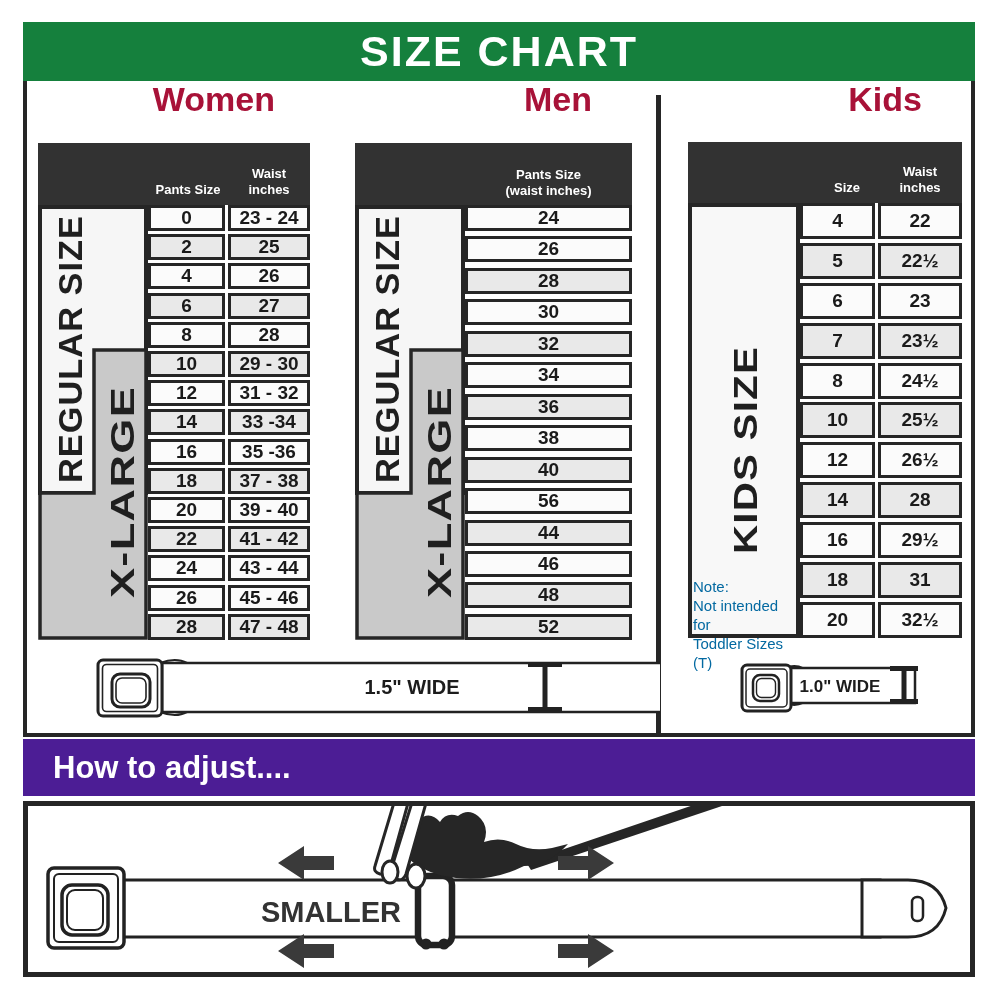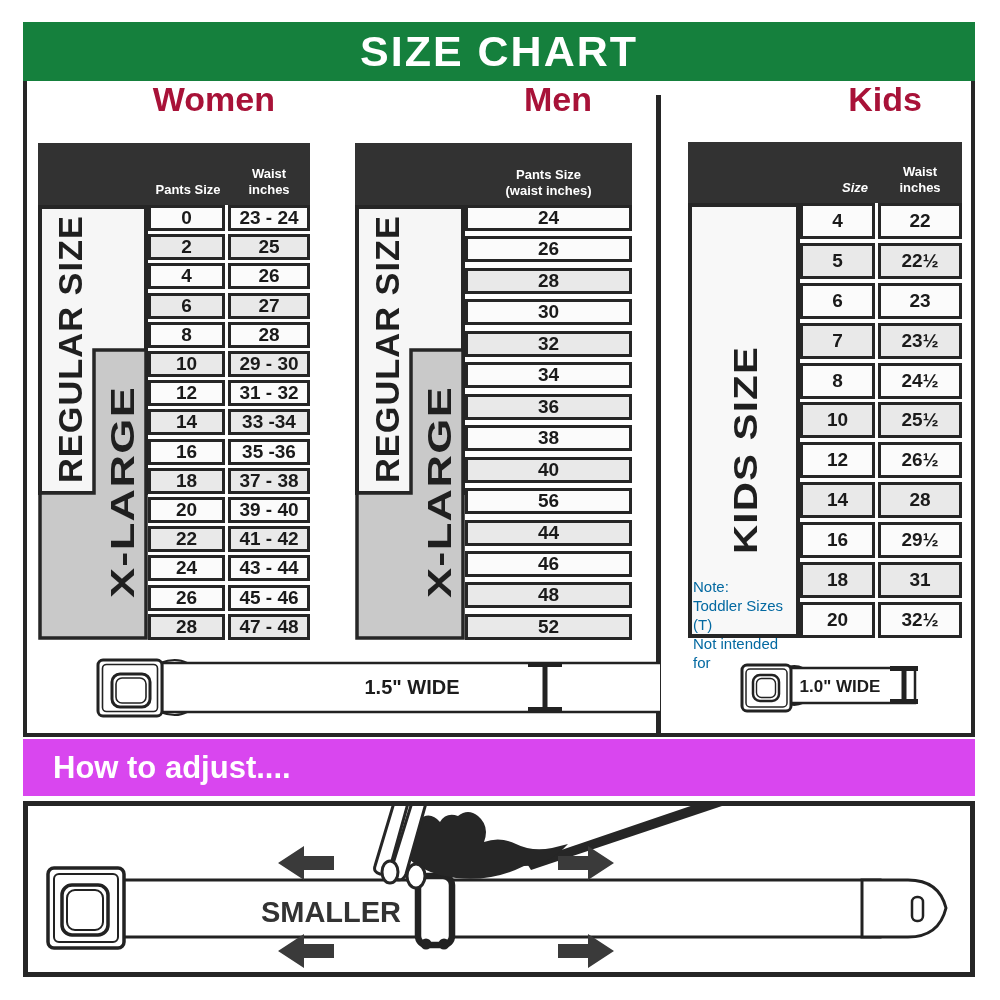--- a/index.html
+++ b/index.html
@@ -15,21 +15,21 @@
   .heading-men{left:392px;}
   .heading-kids{left:722px;}
   .thead{background:#323232;color:#fff;}
   .thead-women{left:38px;top:143px;width:272px;height:62px;}
   .thead-men{left:355px;top:143px;width:277px;height:62px;}
   .thead-kids{left:688px;top:142px;width:274px;height:61px;}
   .th{position:absolute;bottom:7px;text-align:center;font-size:13px;font-weight:700;line-height:1.25;}
   .th-w-col1{left:110px;width:80px;}
   .th-w-col2{left:190px;width:82px;}
   .th-m{left:110px;width:167px;bottom:6px;}
-  .th-k-col1{left:128px;width:78px;font-style:italic;}
+  .th-k-col1{left:120px;width:78px;}
   .th-k-col2{left:190px;width:84px;}
   .label-svg{position:absolute;}
   .reg-box{fill:#f6f6f6;stroke:#262626;stroke-width:4;}
   .xl-box{fill:#c9c9c9;stroke:#262626;stroke-width:3.5;}
   .kids-box{fill:#f8f8f8;stroke:#262626;stroke-width:4;}
   .vlabel{font-family:"Liberation Sans","DejaVu Sans",sans-serif;font-weight:700;font-size:34px;fill:#1f1f1f;text-anchor:middle;dominant-baseline:central;letter-spacing:1px;}
   .rows{display:flex;flex-direction:column;justify-content:space-between;}
   .women-rows{left:148px;top:205px;width:162px;height:435px;}
   .men-rows{left:465px;top:205px;width:167px;height:435px;}
   .kids-rows{left:800px;top:203px;width:162px;height:435px;}
@@ -39,21 +39,21 @@
   .trow.shaded .tcell{background:#e9e9e9;}
   .women-rows .tcell:nth-child(1){width:77px;}
   .women-rows .tcell:nth-child(2){width:82px;}
   .men-rows .tcell{width:167px;}
   .kids-rows .tcell:nth-child(1){width:75px;}
   .kids-rows .tcell:nth-child(2){width:84px;}
   .note{left:693px;top:577px;width:106px;font-size:15px;line-height:1.27;color:#0369a1;}
   .belt-label{font-weight:700;text-align:center;color:#1c1c1c;}
   .belt-label-1{left:342px;top:676px;width:140px;font-size:20px;}
   .belt-label-2{left:790px;top:677px;width:100px;font-size:17px;}
-  .adjust-band{left:23px;top:739px;width:952px;height:57px;background:#d946ef;display:flex;align-items:center;}
+  .adjust-band{left:23px;top:739px;width:952px;height:57px;background:#4c1d95;display:flex;align-items:center;}
   .adjust-heading{color:#fff;font-size:31px;font-weight:700;padding-left:30px;}
   .adjust-box{left:23px;top:801px;width:952px;height:176px;border:5px solid #262626;box-sizing:border-box;background:#fff;}
   .adjust-svg{position:absolute;left:28px;top:806px;}
   .dir-label{font-size:29px;font-weight:700;color:#333;text-align:center;top:896px;width:150px;}
   .smaller-label{left:256px;}
   .larger-label{left:462px;}
   .outline{fill:#fff;stroke:#222;}
 </style>
 </head>
 <body>
@@ -209,22 +209,22 @@
       <div>Waist</div>
       <div>inches</div>
     </div>
   </div>
   <svg class="label-svg" style="left:688px;top:203px" width="112" height="435" viewBox="0 0 112 435">
     <rect class="kids-box" x="2" y="2" width="108" height="431"></rect>
     <text class="vlabel" x="57" y="247" transform="rotate(-90 57 247)" textLength="208" lengthAdjust="spacingAndGlyphs">KIDS SIZE</text>
   </svg>
   <div class="abs note">
     <div>Note:</div>
+    <div>Not intended for</div>
     <div>Toddler Sizes (T)</div>
-    <div>Not intended for</div>
   </div>
   <div class="abs rows kids-rows">
       <div class="trow">
         <div class="tcell">4</div>
         <div class="tcell">22</div>
       </div>
       <div class="trow shaded">
         <div class="tcell">5</div>
         <div class="tcell">22½</div>
       </div>

